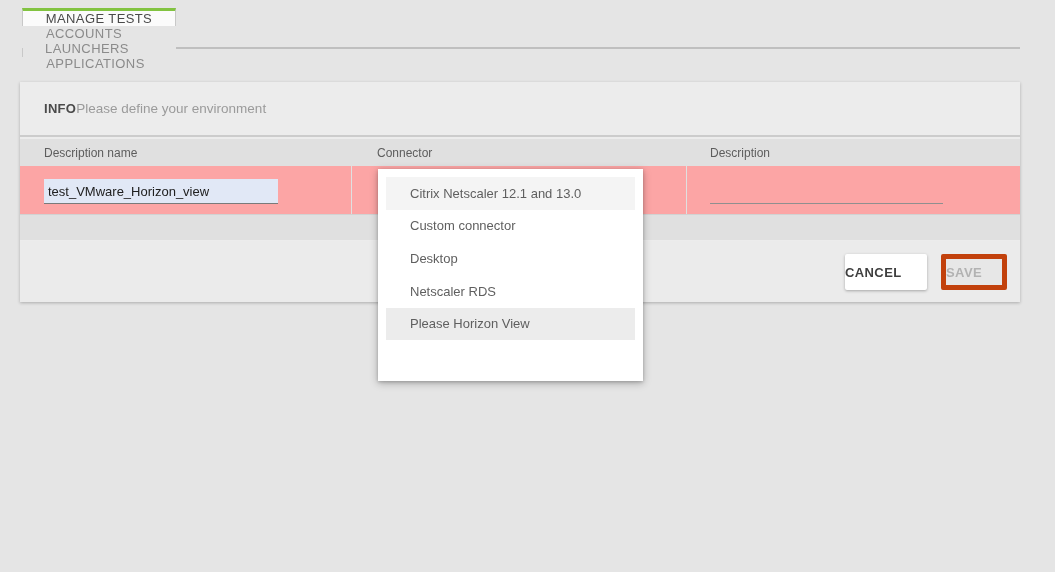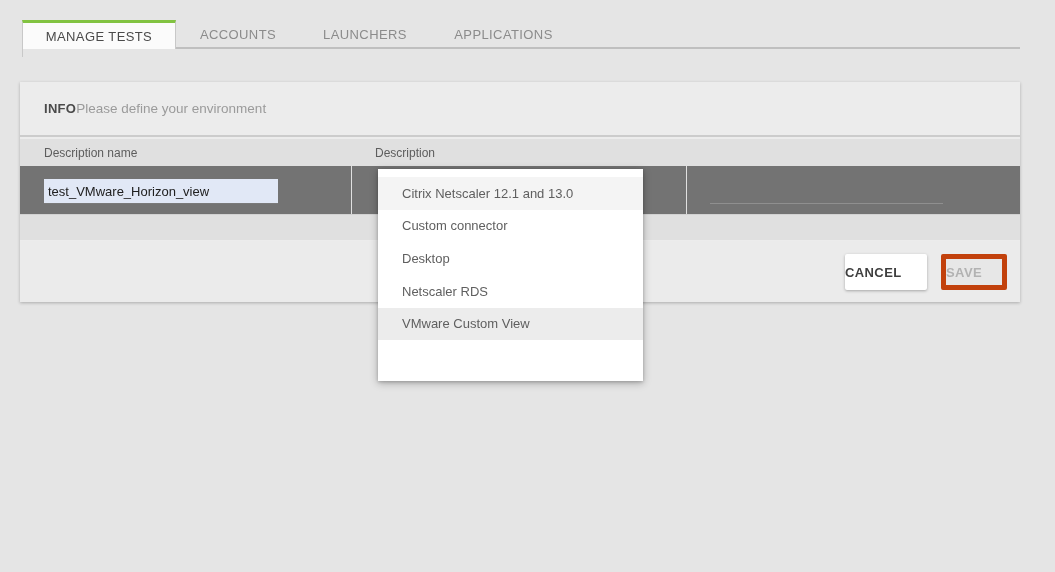--- a/index.html
+++ b/index.html
@@ -4,21 +4,21 @@
 <style>
   html,body{margin:0;padding:0;}
   body{
     width:1055px;height:572px;position:relative;overflow:hidden;
     background:#e5e5e5;
     font-family:"Liberation Sans", sans-serif;
     -webkit-font-smoothing:antialiased;
   }
 
   
-  .tabs{position:absolute;left:22px;top:20px;height:29px;display:flex;}
+  .tabs{position:absolute;left:22px;top:8px;height:29px;display:flex;flex-direction:column;}
   .tab{
     height:29px;display:flex;align-items:center;justify-content:center;
     font-size:13px;letter-spacing:.4px;color:#8b8b8b;cursor:pointer;
     box-sizing:border-box;
   }
   .tab[data-active="true"]{
     background:#fbfbfb;color:#4a4a4a;
     border-top:3px solid #82c341;
     border-left:1px solid #c8c8c8;border-right:1px solid #c8c8c8;
   }
@@ -43,21 +43,21 @@
     position:absolute;left:0;top:57px;width:100%;height:27px;
     background:#e0e0e0;display:flex;align-items:center;
   }
   .th{font-size:12px;color:#5d5d5d;box-sizing:border-box;}
   .th-0{width:332px;padding-left:24px;}
   .th-1{width:335px;padding-left:25px;}
   .th-2{padding-left:23px;}
 
   .table-row{
     position:absolute;left:0;top:84px;width:100%;height:48px;
-    background:#737373;display:flex;
+    background:#fca5a5;display:flex;
   }
   .cell{position:relative;box-sizing:border-box;height:100%;}
   .cell-0{width:332px;border-right:1px solid #e0e0e0;}
   .cell-1{width:335px;border-right:1px solid #e0e0e0;}
   .cell-2{flex:1;}
 
   .env-input{
     position:absolute;left:24px;top:13px;width:226px;height:21px;
     background:#e1e8f6;border:none;outline:none;
     border-bottom:0;padding:2px 4px;
@@ -85,21 +85,21 @@
     box-shadow:0 1px 3px rgba(0,0,0,0.3);
   }
   .btn-save{
     left:921px;width:66px;background:#e7e7e7;color:#b2b2b2;
     border:5px solid #c2410c;box-shadow:none;
   }
 
   
   .dropdown{
     position:absolute;left:378px;top:169px;width:265px;height:212px;
-    background:#ffffff;box-sizing:border-box;padding:8px 0;
+    background:#ffffff;box-sizing:border-box;padding:8px 8px;
     box-shadow:0 2px 8px rgba(0,0,0,0.28),0 1px 3px rgba(0,0,0,0.18);
     z-index:10;
   }
   .dd-item{
     height:32.66px;display:flex;align-items:center;
     padding-left:24px;font-size:13px;color:#5f5f5f;cursor:pointer;
   }
   .dd-item[data-state="hover"]{background:#f4f4f4;}
   .dd-item[data-state="selected"]{background:#ececec;}
 </style>
@@ -125,20 +125,21 @@
 
 <div class="card">
 
   <div class="info-bar">
     <span class="info-label">INFO</span>
     <span class="info-message">Please define your environment</span>
   </div>
 
   <div class="table-header">
     <div class="th th-0">Description name</div>
+    <div class="th th-1">Connector</div>
     <div class="th th-2">Description</div>
   </div>
 
   <div class="table-row">
     <div class="cell cell-0">
       <input class="env-input" type="text" value="test_VMware_Horizon_view" style="">
       <div class="env-underline"></div>
     </div>
     <div class="cell cell-1"></div>
     <div class="cell cell-2">
@@ -166,15 +167,15 @@
   <div class="dd-item" data-state="none">
     <span>Custom connector</span>
   </div>
   <div class="dd-item" data-state="none">
     <span>Desktop</span>
   </div>
   <div class="dd-item" data-state="none">
     <span>Netscaler RDS</span>
   </div>
   <div class="dd-item" data-state="selected">
-    <span>VMware Custom View</span>
+    <span>Please Horizon View</span>
   </div>
 </div>
 
 </body></html>

